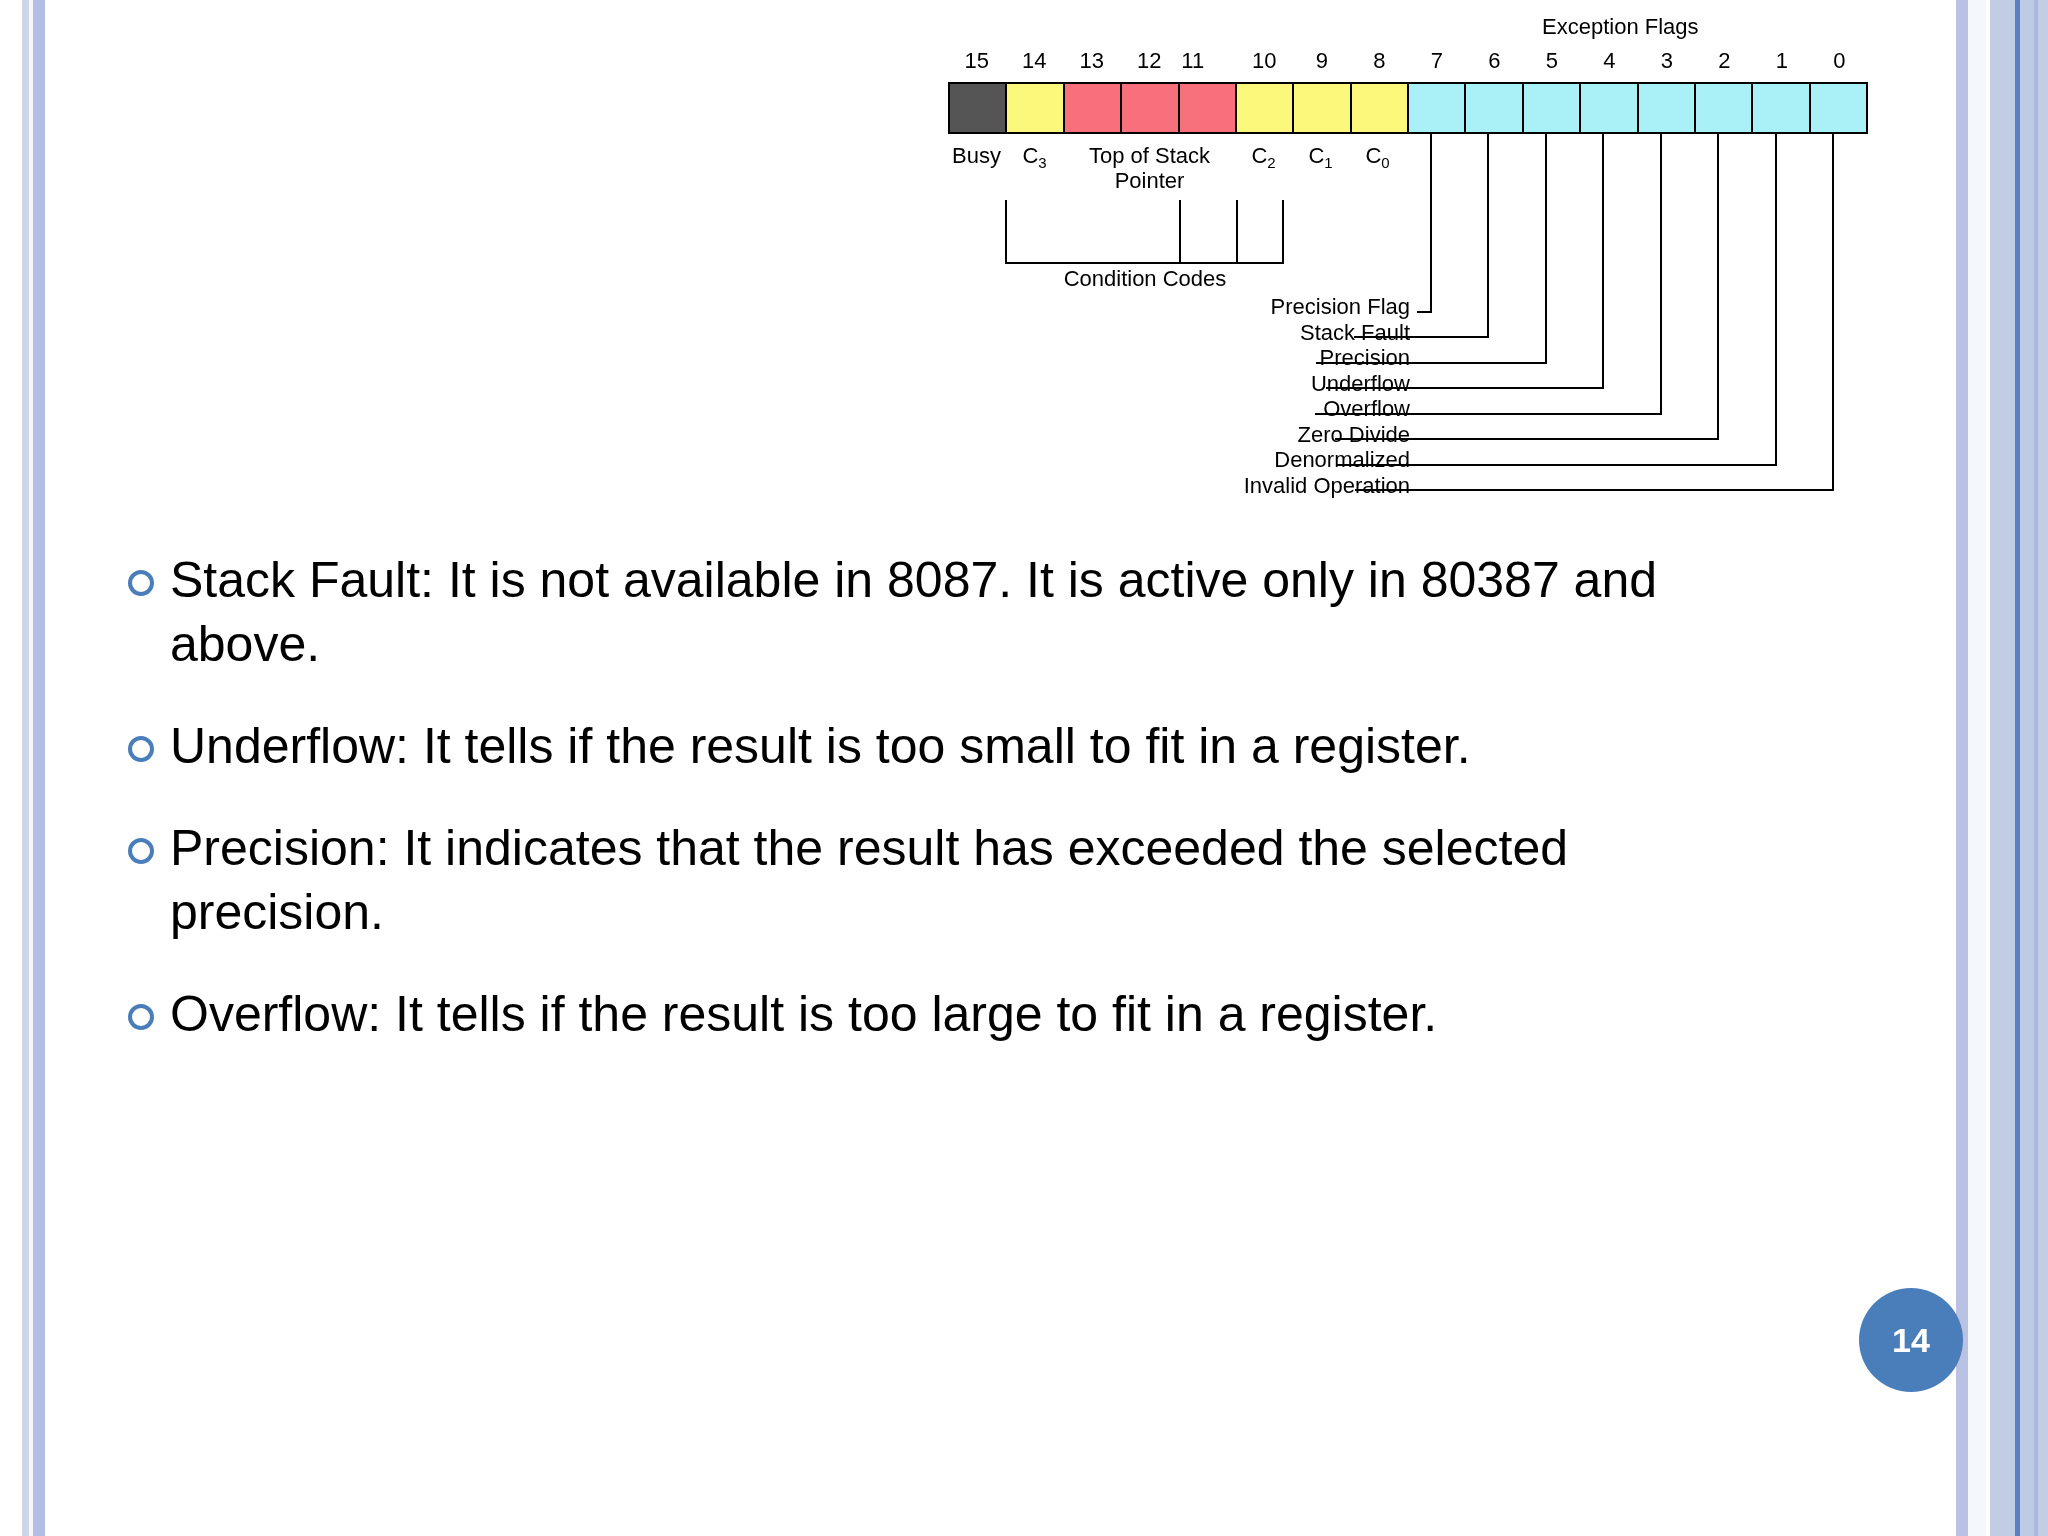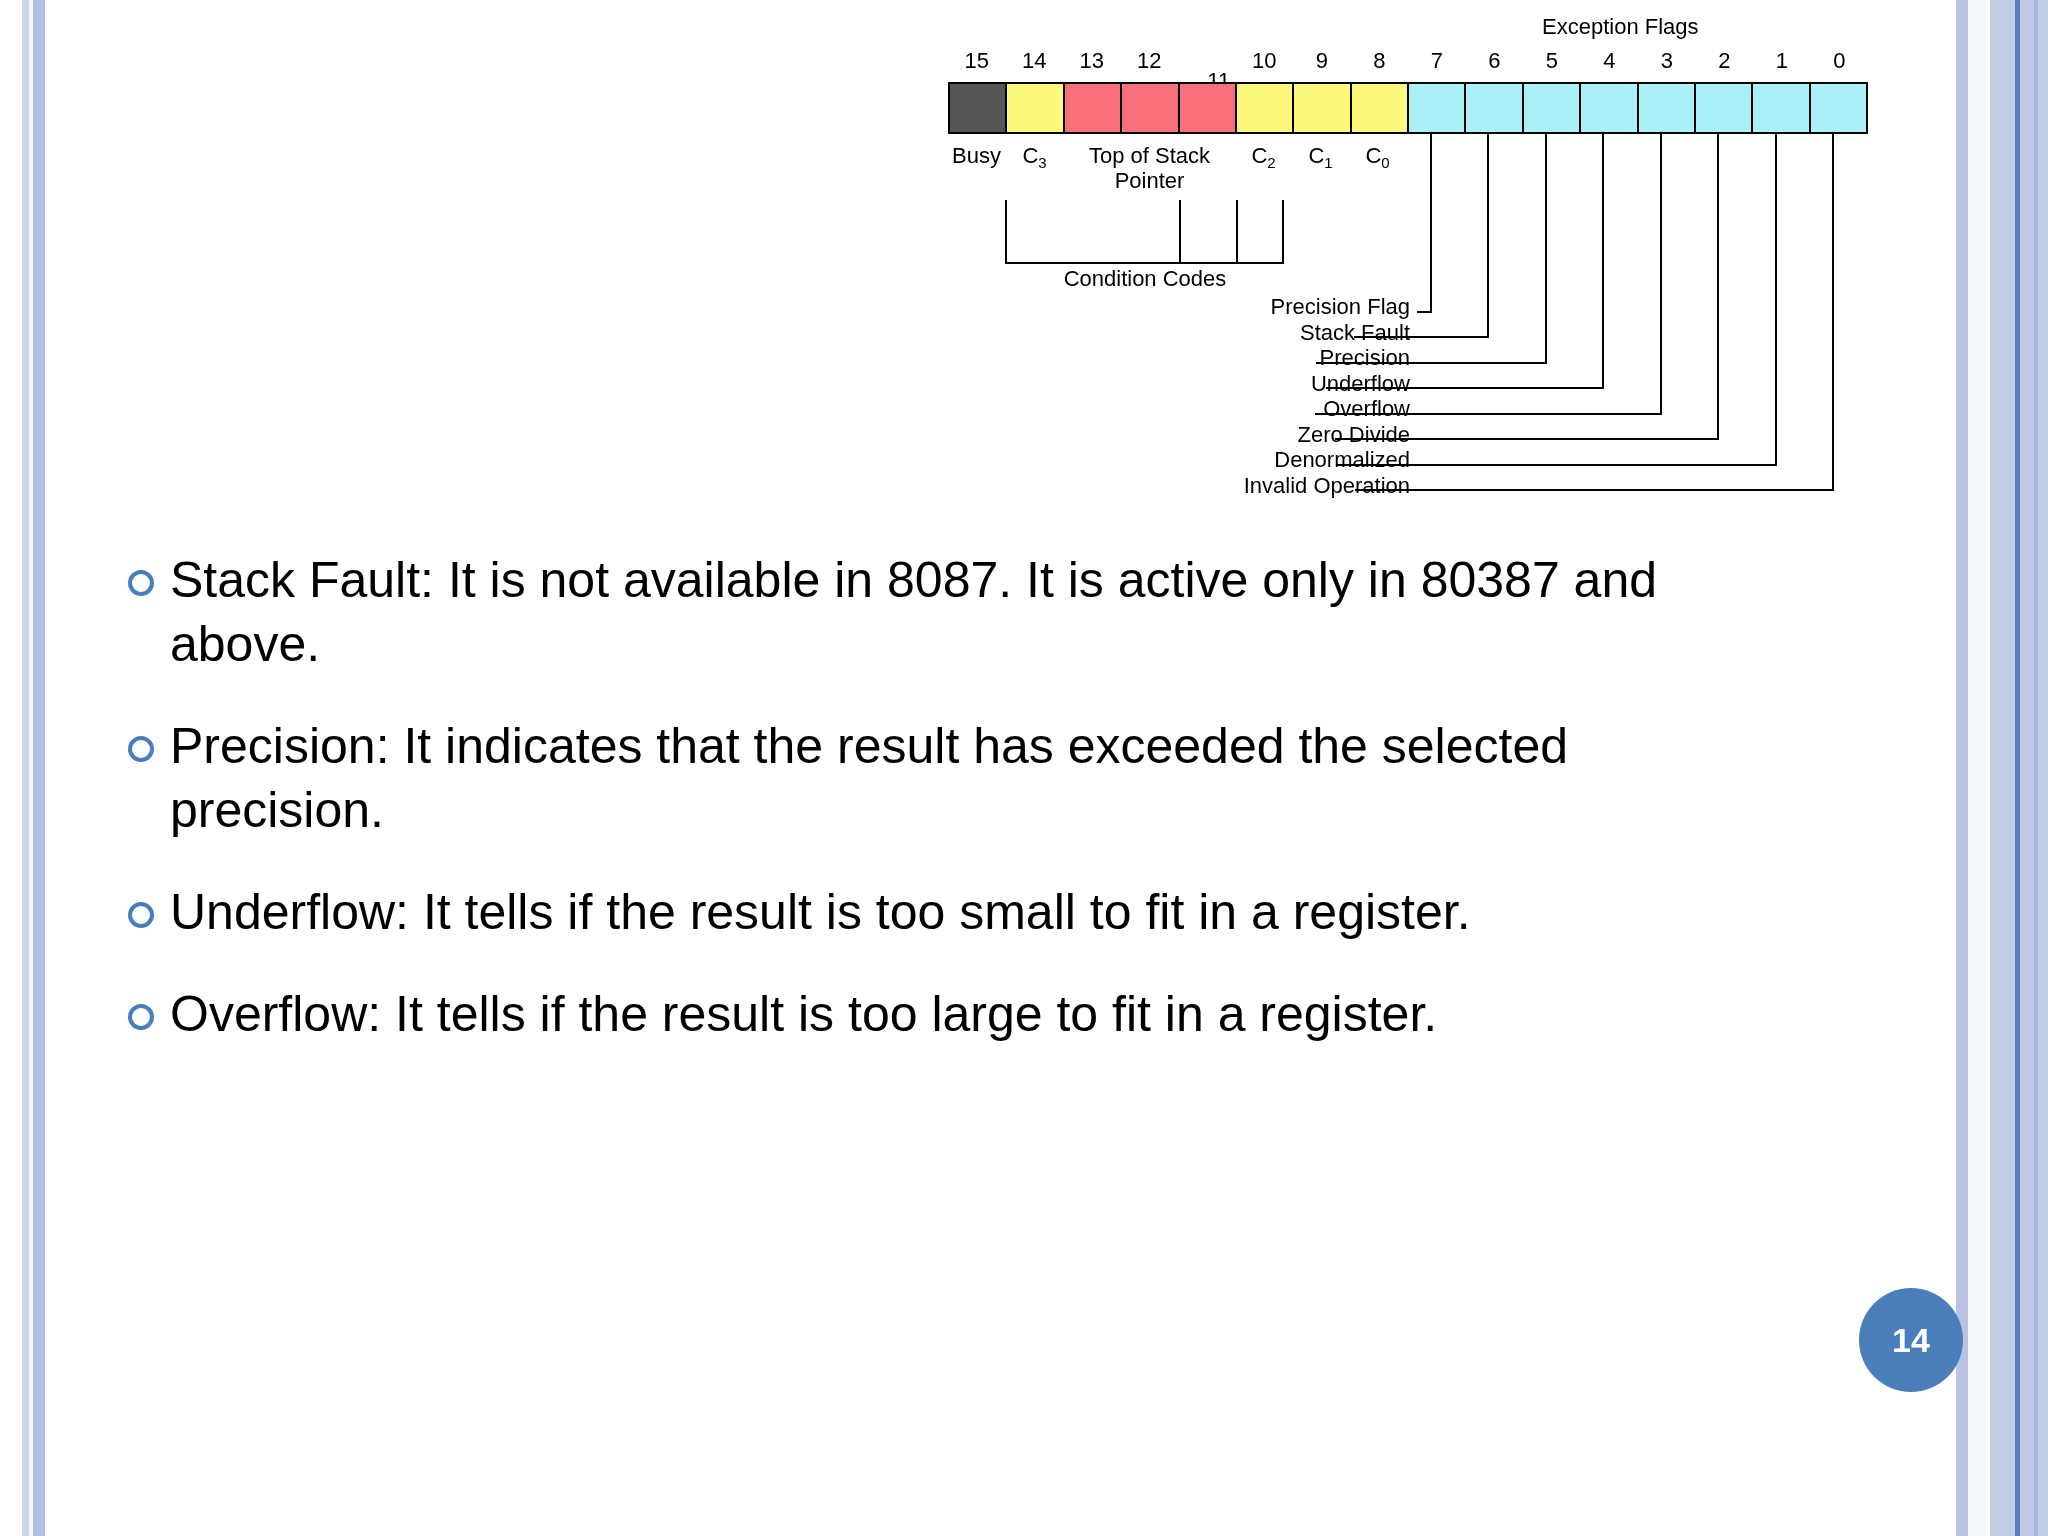--- a/index.html
+++ b/index.html
@@ -130,21 +130,21 @@
 
   <div class="diagram">
 
     <div class="dg-title">Exception Flags</div>
 
     <div class="bitnums" id="bitnums">
         <div class="bitnum" style="left: 0px;">15</div>
         <div class="bitnum" style="left: 57.5px;">14</div>
         <div class="bitnum" style="left: 115px;">13</div>
         <div class="bitnum" style="left: 172.5px;">12</div>
-        <div class="bitnum" style="left: 242px; margin-top: 20px;">11</div>
+        <div class="bitnum" style="left: 216px;">11</div>
         <div class="bitnum" style="left: 287.5px;">10</div>
         <div class="bitnum" style="left: 345px;">9</div>
         <div class="bitnum" style="left: 402.5px;">8</div>
         <div class="bitnum" style="left: 460px;">7</div>
         <div class="bitnum" style="left: 517.5px;">6</div>
         <div class="bitnum" style="left: 575px;">5</div>
         <div class="bitnum" style="left: 632.5px;">4</div>
         <div class="bitnum" style="left: 690px;">3</div>
         <div class="bitnum" style="left: 747.5px;">2</div>
         <div class="bitnum" style="left: 805px;">1</div>
@@ -246,27 +246,27 @@
 
   </div>
 
   <div class="bullets" id="bullets">
       <div class="bullet-row">
         <div class="bullet-mark"></div>
         <div class="bullet-text"><b>Stack Fault:</b><span> It is not available in 8087. It is active only in 80387  and above.</span></div>
       </div>
       <div class="bullet-row">
         <div class="bullet-mark"></div>
+        <div class="bullet-text"><b>Underflow:</b><span> It tells if the result is too small to fit in a register.</span></div>
+      </div>
+      <div class="bullet-row">
+        <div class="bullet-mark"></div>
         <div class="bullet-text"><b>Precision:</b><span> It indicates that the result has exceeded the selected precision.</span></div>
       </div>
       <div class="bullet-row">
         <div class="bullet-mark"></div>
-        <div class="bullet-text"><b>Underflow:</b><span> It tells if the result is too small to fit in a register.</span></div>
-      </div>
-      <div class="bullet-row">
-        <div class="bullet-mark"></div>
         <div class="bullet-text"><b>Overflow:</b><span> It tells if the result is too large to fit in a register.</span></div>
       </div>
     </div>
 
   <div class="page-badge">14</div>
 
 </div>
 
 </body></html>

